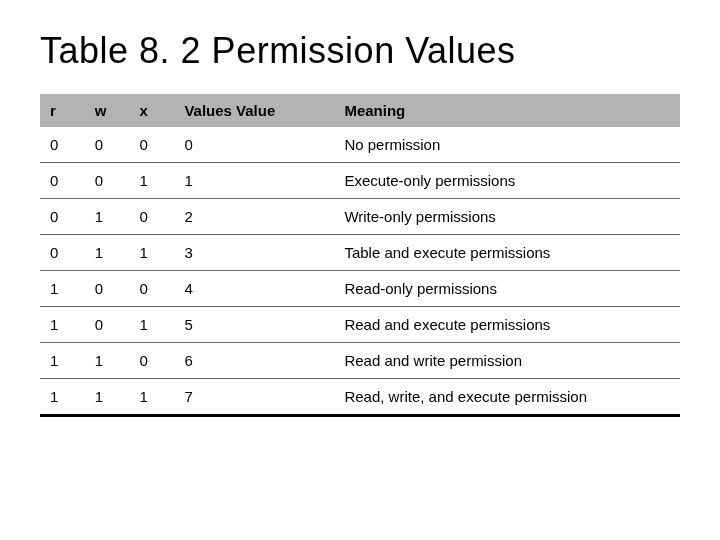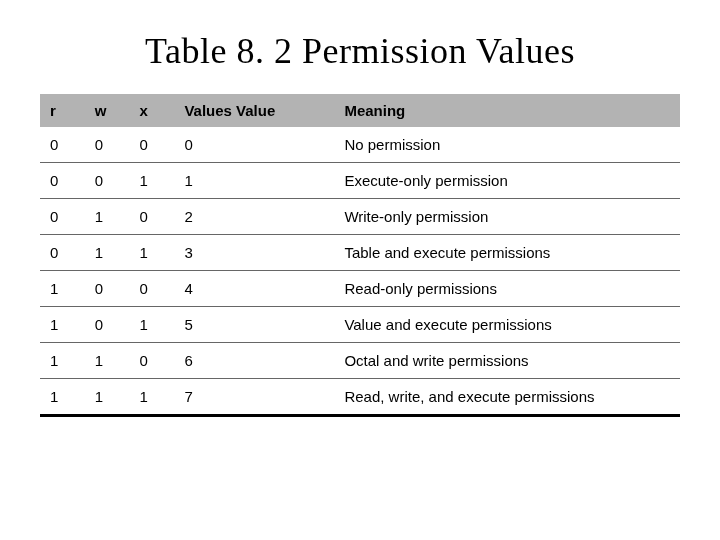--- a/index.html
+++ b/index.html
@@ -8,24 +8,24 @@
     width: 720px;
     height: 540px;
     background: #fff;
     font-family: "Helvetica Neue", Helvetica, Arial, sans-serif;
     color: #000;
   }
   .page {
     padding: 20px 40px 0 40px;
   }
   .title {
-    font-family: Liberation Serif, serif;
+    font-family: Liberation Sans, sans-serif;
     font-size: 36px;
     font-weight: 400;
-    text-align: center;
+    text-align: left;
     margin: 10px 0 22px 0;
     letter-spacing: 0.5px;
   }
   .perm-table {
     width: 100%;
     border-collapse: collapse;
     table-layout: fixed;
   }
   .perm-table col.c-r   { width: 7%; }
   .perm-table col.c-w   { width: 7%; }
@@ -82,59 +82,59 @@
         <td>0</td>
         <td>0</td>
         <td>0</td>
         <td>No permission</td>
       </tr>
       <tr>
         <td>0</td>
         <td>0</td>
         <td>1</td>
         <td>1</td>
-        <td>Execute-only permission</td>
+        <td>Execute-only permissions</td>
       </tr>
       <tr>
         <td>0</td>
         <td>1</td>
         <td>0</td>
         <td>2</td>
-        <td>Write-only permission</td>
+        <td>Write-only permissions</td>
       </tr>
       <tr>
         <td>0</td>
         <td>1</td>
         <td>1</td>
         <td>3</td>
         <td>Table and execute permissions</td>
       </tr>
       <tr>
         <td>1</td>
         <td>0</td>
         <td>0</td>
         <td>4</td>
         <td>Read-only permissions</td>
       </tr>
       <tr>
         <td>1</td>
         <td>0</td>
         <td>1</td>
         <td>5</td>
-        <td>Value and execute permissions</td>
+        <td>Read and execute permissions</td>
       </tr>
       <tr>
         <td>1</td>
         <td>1</td>
         <td>0</td>
         <td>6</td>
-        <td>Octal and write permissions</td>
+        <td>Read and write permission</td>
       </tr>
       <tr class="last">
         <td>1</td>
         <td>1</td>
         <td>1</td>
         <td>7</td>
-        <td>Read, write, and execute permissions</td>
+        <td>Read, write, and execute permission</td>
       </tr>
     </tbody>
   </table>
 </div>
 
 </body></html>

